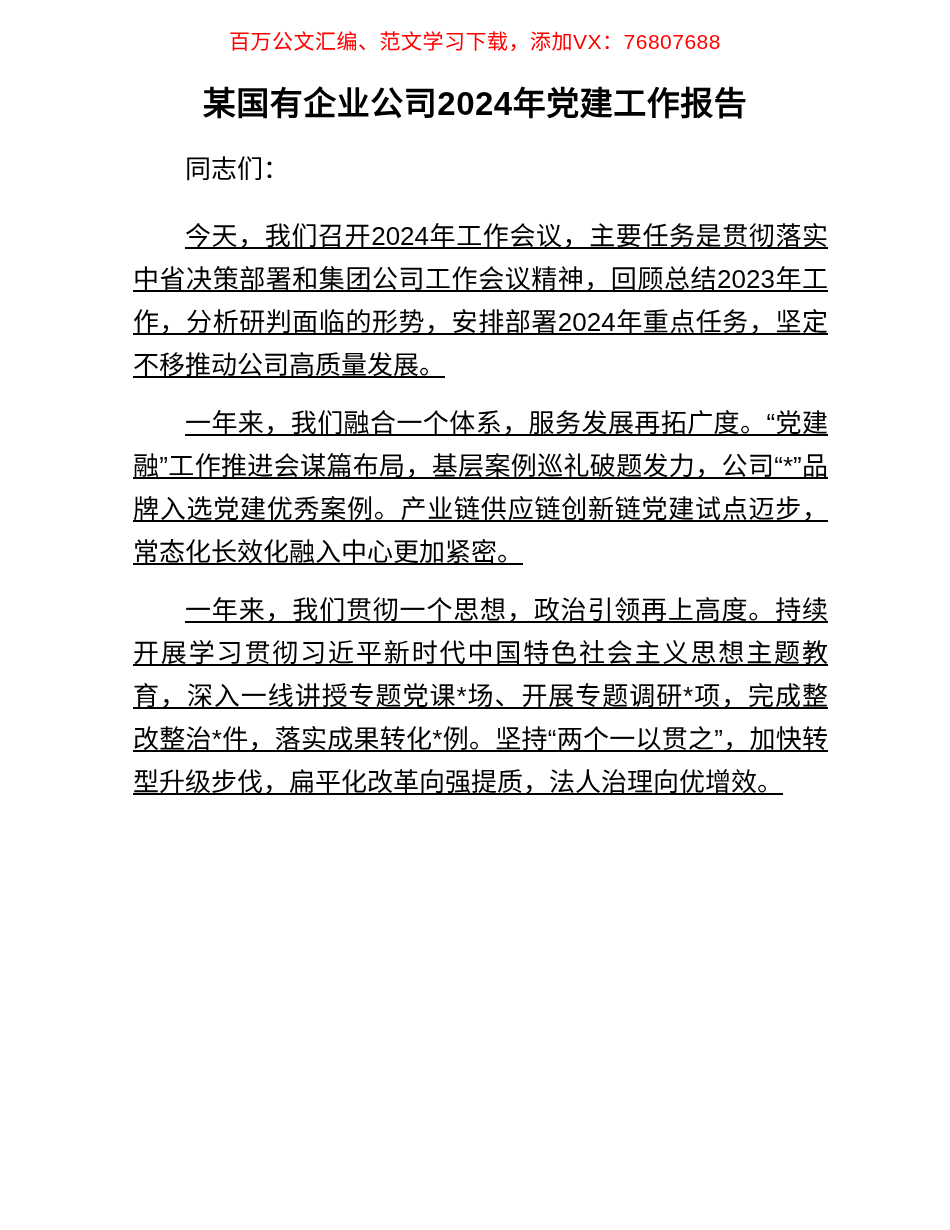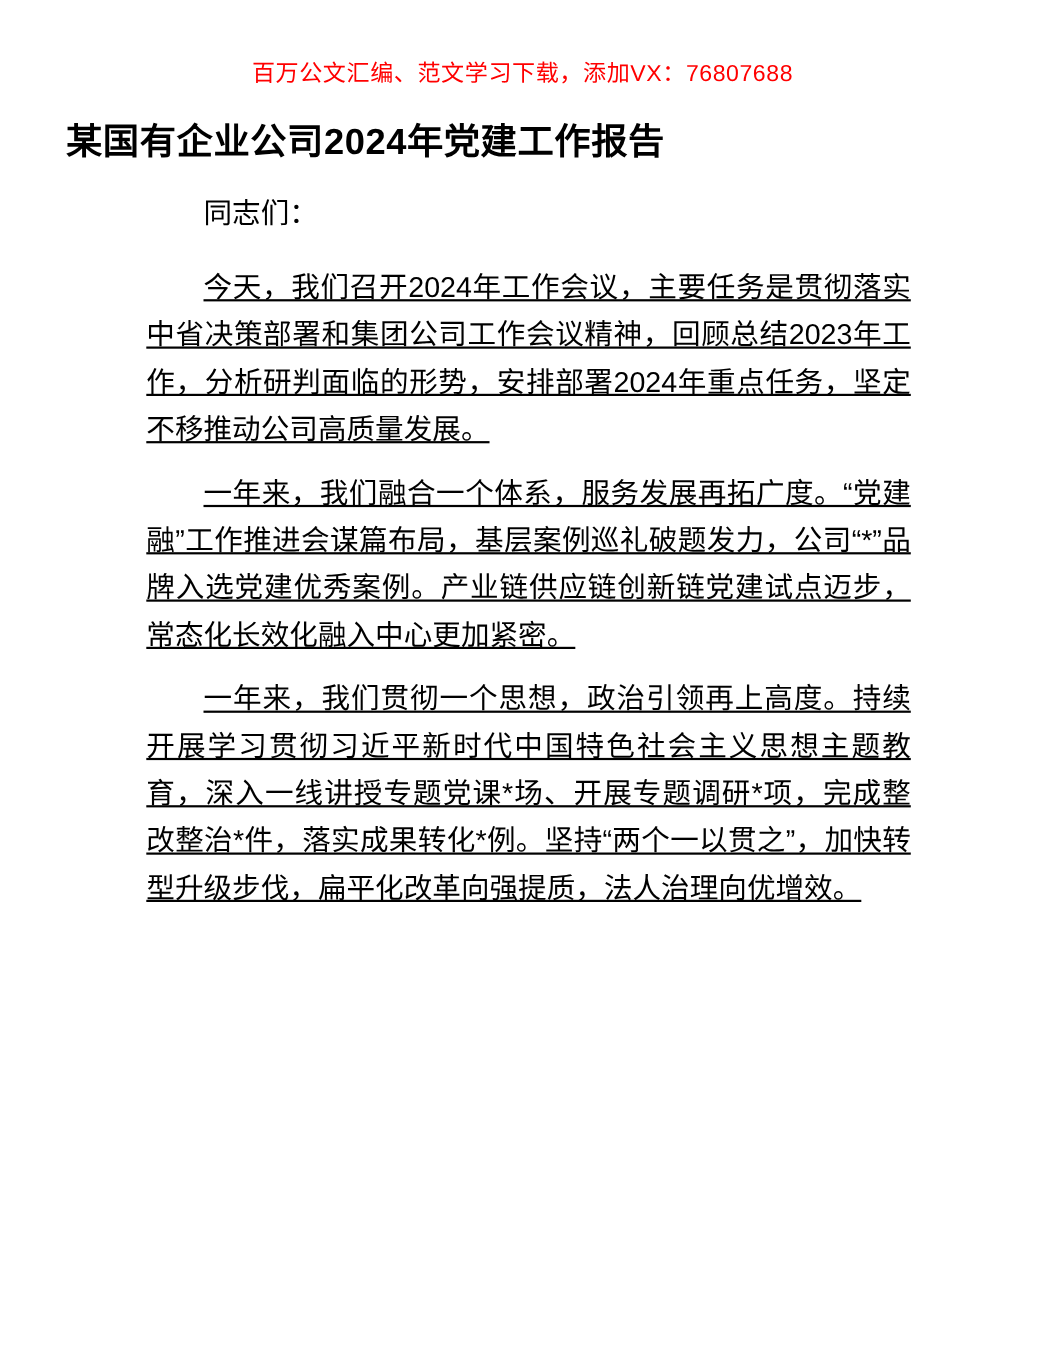--- a/index.html
+++ b/index.html
@@ -14,30 +14,30 @@
     font-family: "Liberation Sans", sans-serif;
     overflow: hidden;
   }
   .page {
     position: relative;
     width: 950px;
     height: 1230px;
     background: #ffffff;
   }
   .notice {
-    padding-top: 50px;
+    padding-top: 25px;
     text-align: center;
     font-size: 21px;
     letter-spacing: 0.5px;
     color: #ff0000;
     font-weight: 400;
   }
   .doc-title {
     margin: 28px 60px 0 60px;
-    text-align: left;
+    text-align: center;
     font-size: 33px;
     font-weight: 700;
     letter-spacing: 0.5px;
     line-height: 1.25;
   }
   .body-text {
     margin: 24px 122px 0 133px;
     font-size: 26px;
     line-height: 43px;
     text-align: justify;

